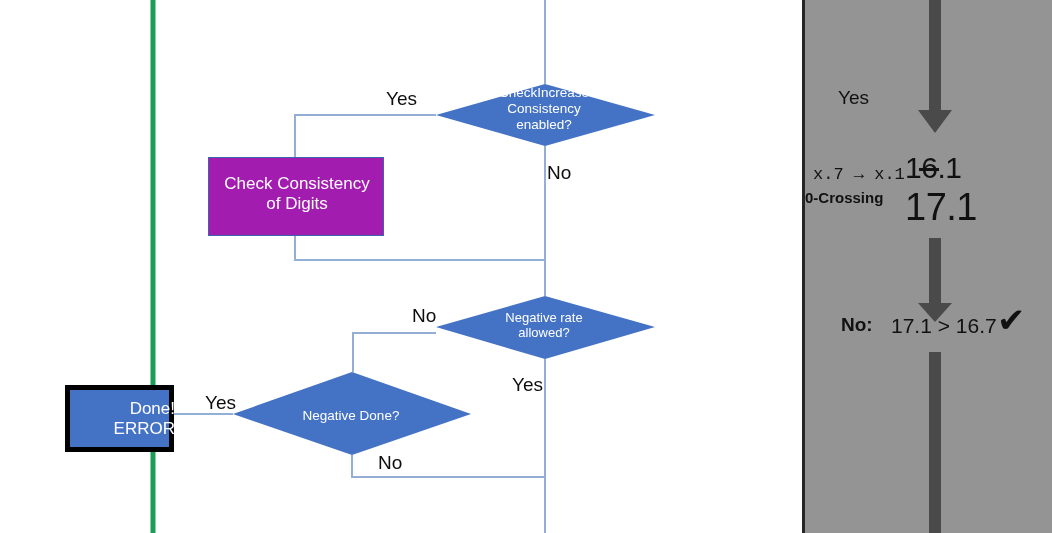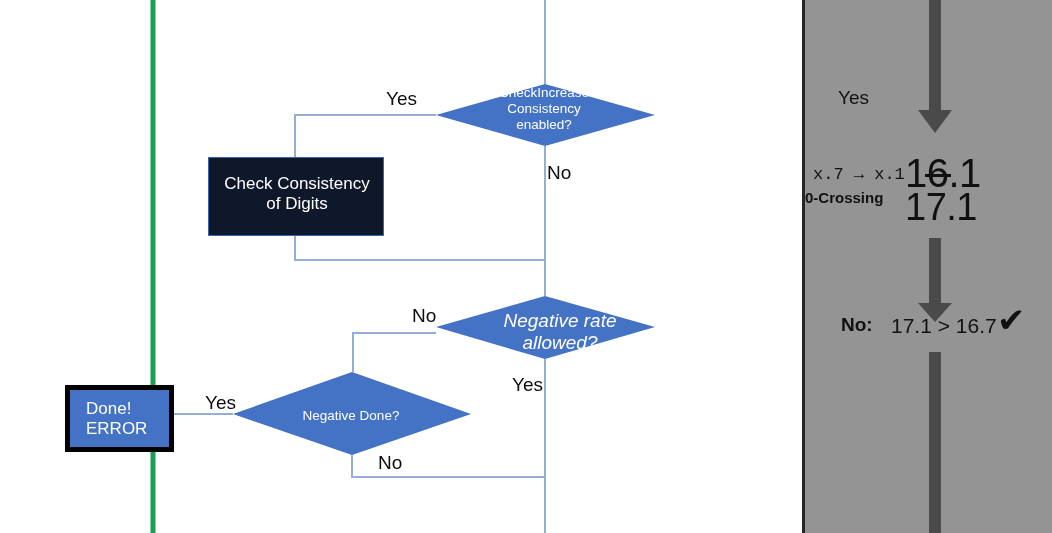--- a/index.html
+++ b/index.html
@@ -47,21 +47,21 @@
     line-height: 1.05;
     white-space: pre;
   }
   
   #box-check-consistency {
     position: absolute;
     left: 208px;
     top: 157px;
     width: 176px;
     height: 79px;
-    background: #0f172a;
+    background: #a21caf;
     border: 1px solid #3b65ae;
     box-sizing: border-box;
   }
   #box-check-consistency .node-label {
     left: 0;
     top: 16px;
     width: 176px;
     font-size: 17px;
   }
   
@@ -72,31 +72,31 @@
     width: 109px;
     height: 67px;
     background: #4472C4;
     border: 5px solid #000000;
     box-sizing: border-box;
   }
   #box-done-error .node-label {
     left: 0;
     top: 9px;
     width: 105px;
-    text-align: left;
-    padding-left: 16px;
+    text-align: right;
+    padding-left: 28px;
     box-sizing: border-box;
     font-size: 17px;
   }
   
   #lbl-check-increase {
     left: 464px; top: 85px; width: 160px; font-size: 13.5px;
   }
   #lbl-negative-rate-allowed {
-    left: 480px; top: 310px; width: 160px; font-size: 19px; font-style: italic;
+    left: 464px; top: 310px; width: 160px; font-size: 13px;
   }
   #lbl-negative-rate {
     left: 271px; top: 408px; width: 160px; font-size: 13.5px;
   }
   
   #edge-yes-1  { left: 386px; top: 89px; }
   #edge-no-1   { left: 547px; top: 163px; }
   #edge-no-2   { left: 412px; top: 306px; }
   #edge-yes-2  { left: 512px; top: 375px; }
   #edge-no-3   { left: 378px; top: 453px; }
@@ -115,21 +115,21 @@
   #panel-yes {
     left: 33px; top: 88px; font-size: 19px;
   }
   #panel-note-1 {
     left: 8px; top: 166px; font-size: 17px; font-family: Liberation Mono, monospace;
   }
   #panel-note-2 {
     left: 0px; top: 190px; font-size: 15px; font-weight: bold;
   }
   #panel-big-1 {
-    left: 100px; top: 152px; font-size: 40px; letter-spacing: -0.5px;
+    left: 100px; top: 152px; font-size: 30px; letter-spacing: -0.5px;
   }
   #panel-big-1 .strike {
     position: relative;
   }
   #panel-big-1 .strike::after {
     content: "";
     position: absolute;
     left: -2px;
     right: -2px;
     top: 52%;

